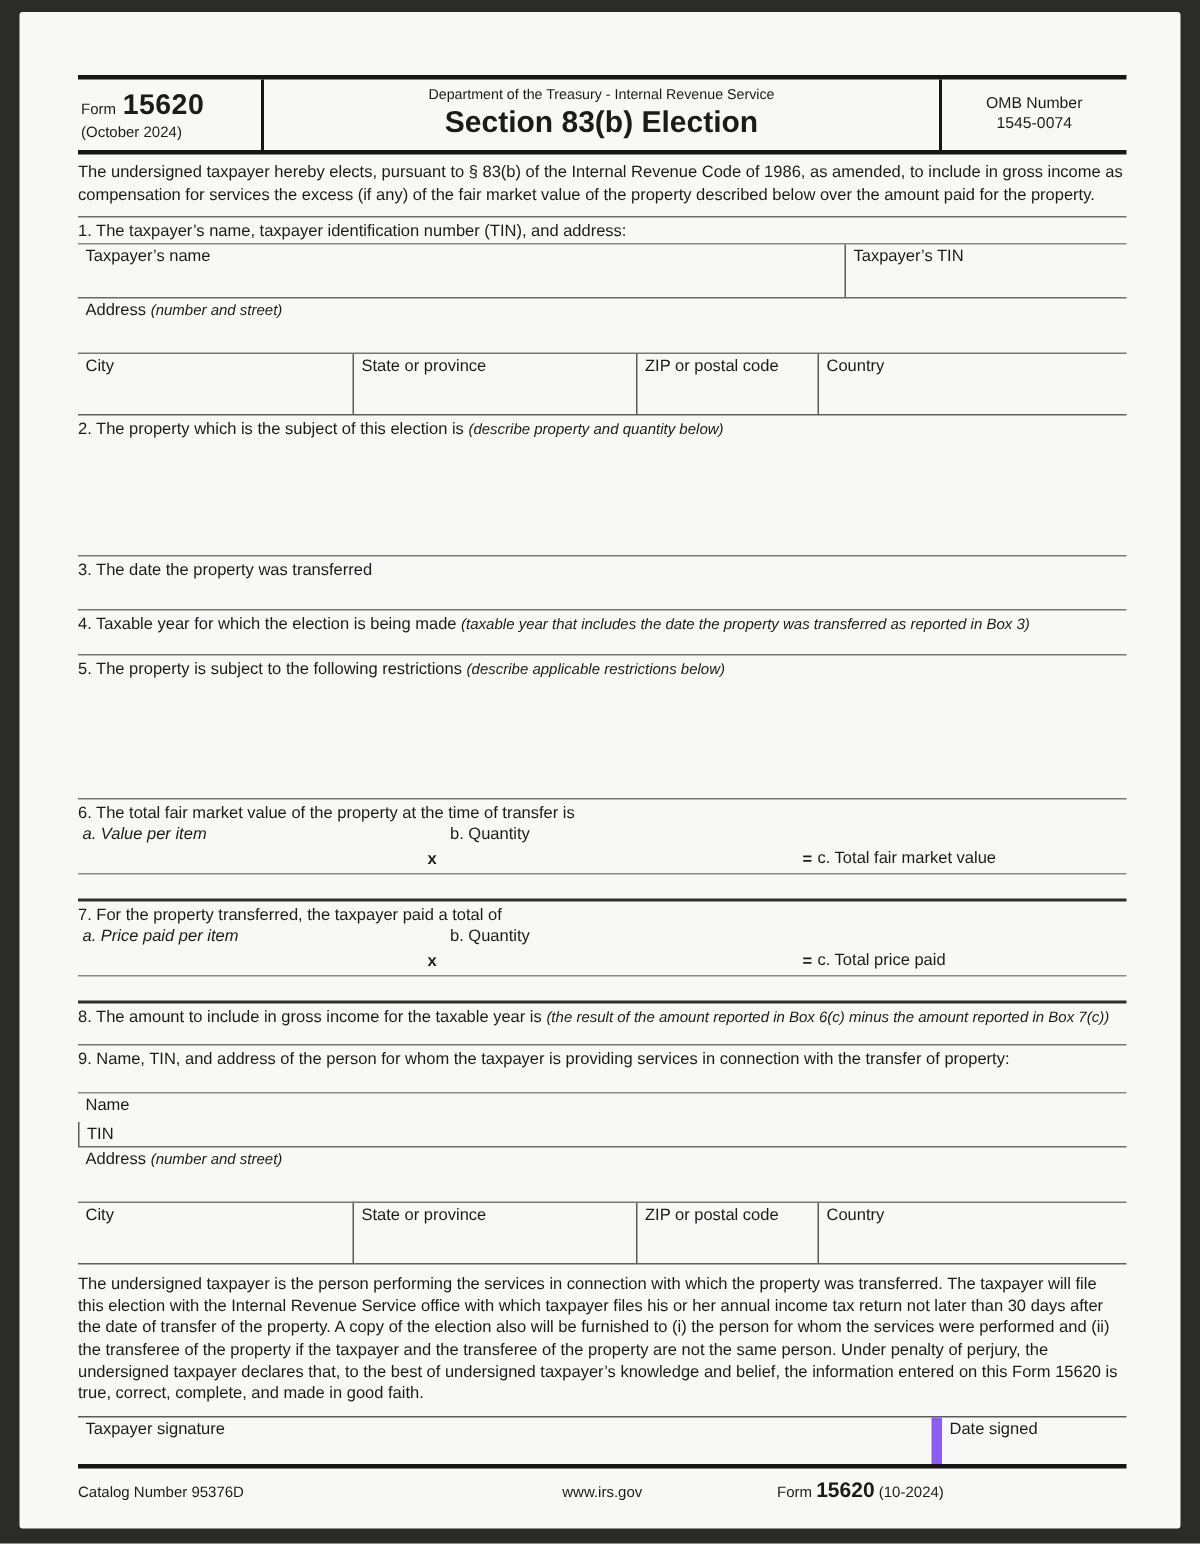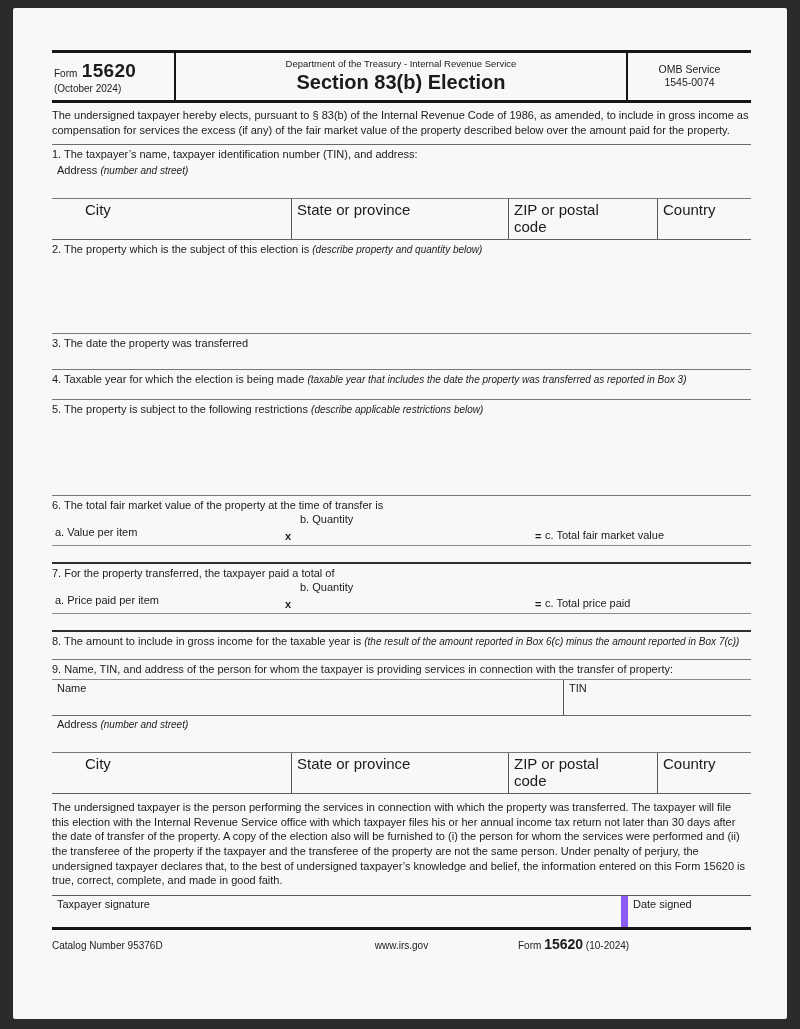--- a/index.html
+++ b/index.html
@@ -38,36 +38,36 @@
   .hint{font-style:italic;font-size:10px;}
   .rule-top{border-top:1px solid #6b6b6b;}
   
   .split-row{display:flex;border-top:1px solid #8a8a8a;border-bottom:1px solid #6b6b6b;}
   .split-row .cell{font-size:11px;padding:2px 5px;}
   .split-row .cell.grow{flex:1;}
   .split-row .cell.right{width:177px;border-left:1px solid #5a5a5a;}
   .row-h37{height:35px;}
   .addr-block{height:32px;border-bottom:1px solid #777;padding:2px 5px;font-size:11px;}
   .city-row{display:flex;border-bottom:1px solid #5f5f5f;height:40px;}
-  .city-row .cell{font-size:15px;padding:2px 5px;margin-left:28px;}
+  .city-row .cell{font-size:11px;padding:2px 5px;}
   .city-row .c1{width:173px;}
   .city-row .c2{width:178px;border-left:1px solid #5a5a5a;}
   .city-row .c3{width:110px;border-left:1px solid #5a5a5a;}
   .city-row .c4{flex:1;border-left:1px solid #5a5a5a;}
   
   .blank-area{border-bottom:1px solid #777;}
   .s2-blank{height:76px;}
   .s3-blank{height:18px;}
   .s4-blank{height:12px;}
   .s5-blank{height:78px;}
   .s8-blank{height:10px;}
   
   .calc-block{border-bottom:2px solid #2e2e2e;padding-bottom:16px;}
   .abc-row{position:relative;height:16px;font-size:11px;}
-  .abc-row .a{position:absolute;left:3px;top:13px;}
+  .abc-row .a{position:absolute;left:3px;top:0;font-style:italic;}
   .abc-row .b{position:absolute;left:248px;top:0;}
   .abc-row .c{position:absolute;left:493px;top:16px;}
   .xeq-row{position:relative;height:16px;border-bottom:1px solid #8a8a8a;font-size:11px;font-weight:bold;}
   .xeq-row .x{position:absolute;left:233px;top:1px;}
   .xeq-row .eq{position:absolute;left:483px;top:1px;}
   .hang{padding-left:12px;text-indent:-12px;}
   
   .declaration{font-size:11px;line-height:14.6px;padding:6px 0 7px;}
   .sig-row{display:flex;border-top:1px solid #5a5a5a;height:31px;}
   .sig-row .cell{font-size:11px;padding:2px 5px;}
@@ -90,28 +90,36 @@
       <div class="hb-left">
         <div><span class="form-word">Form</span>
           <span class="form-num">15620</span></div>
         <div class="form-rev">(October 2024)</div>
       </div>
       <div class="hb-mid">
         <div class="agency">Department of the Treasury - Internal Revenue Service</div>
         <div class="title">Section 83(b) Election</div>
       </div>
       <div class="hb-right">
-        <div>OMB Service</div>
+        <div>OMB Number</div>
         <div>1545-0074</div>
       </div>
     </div>
 
     <div class="intro">The undersigned taxpayer hereby elects, pursuant to § 83(b) of the Internal Revenue Code of 1986, as amended, to include in gross income as compensation for services the excess (if any) of the fair market value of the property described below over the amount paid for the property.</div>
 
     <div class="sec-label rule-top">1. The taxpayer’s name, taxpayer identification number (TIN), and address:</div>
+    <div class="split-row row-h37">
+      <div class="cell grow">
+        <span>Taxpayer’s name</span>
+      </div>
+      <div class="cell right">
+        <span>Taxpayer’s TIN</span>
+      </div>
+    </div>
     <div class="addr-block">
       <span>Address</span>
       <span class="hint">(number and street)</span>
     </div>
     <div class="city-row">
       <div class="cell c1">
         <span>City</span></div>
       <div class="cell c2">
         <span>State or province</span></div>
       <div class="cell c3">
@@ -166,22 +174,22 @@
         <span class="eq">=</span>
       </div>
     </div>
 
     <div class="sec-label hang">
       <span>8. The amount to include in gross income for the taxable year is</span>
       <span class="hint">(the result of the amount reported in Box 6(c) minus the amount reported in Box 7(c))</span>
     </div>
     <div class="blank-area s8-blank"></div>
 
-    <div class="sec-label" style="border-bottom:1px solid #8a8a8a;padding-bottom:4px;">9. Name, TIN, and address of the person for whom the taxpayer is providing services in connection with the transfer of property:</div>
-    <div class="split-row row-h37" style="border-top:none;">
+    <div class="sec-label" style="border-bottom:1px solid #8a8a8a;padding-bottom:16px;">9. Name, TIN, and address of the person for whom the taxpayer is providing services in connection with the transfer of property:</div>
+    <div class="split-row row-h37" style="border-top:none;flex-direction:column;">
       <div class="cell grow">
         <span>Name</span>
       </div>
       <div class="cell right">
         <span>TIN</span>
       </div>
     </div>
     <div class="addr-block">
       <span>Address</span>
       <span class="hint">(number and street)</span>

